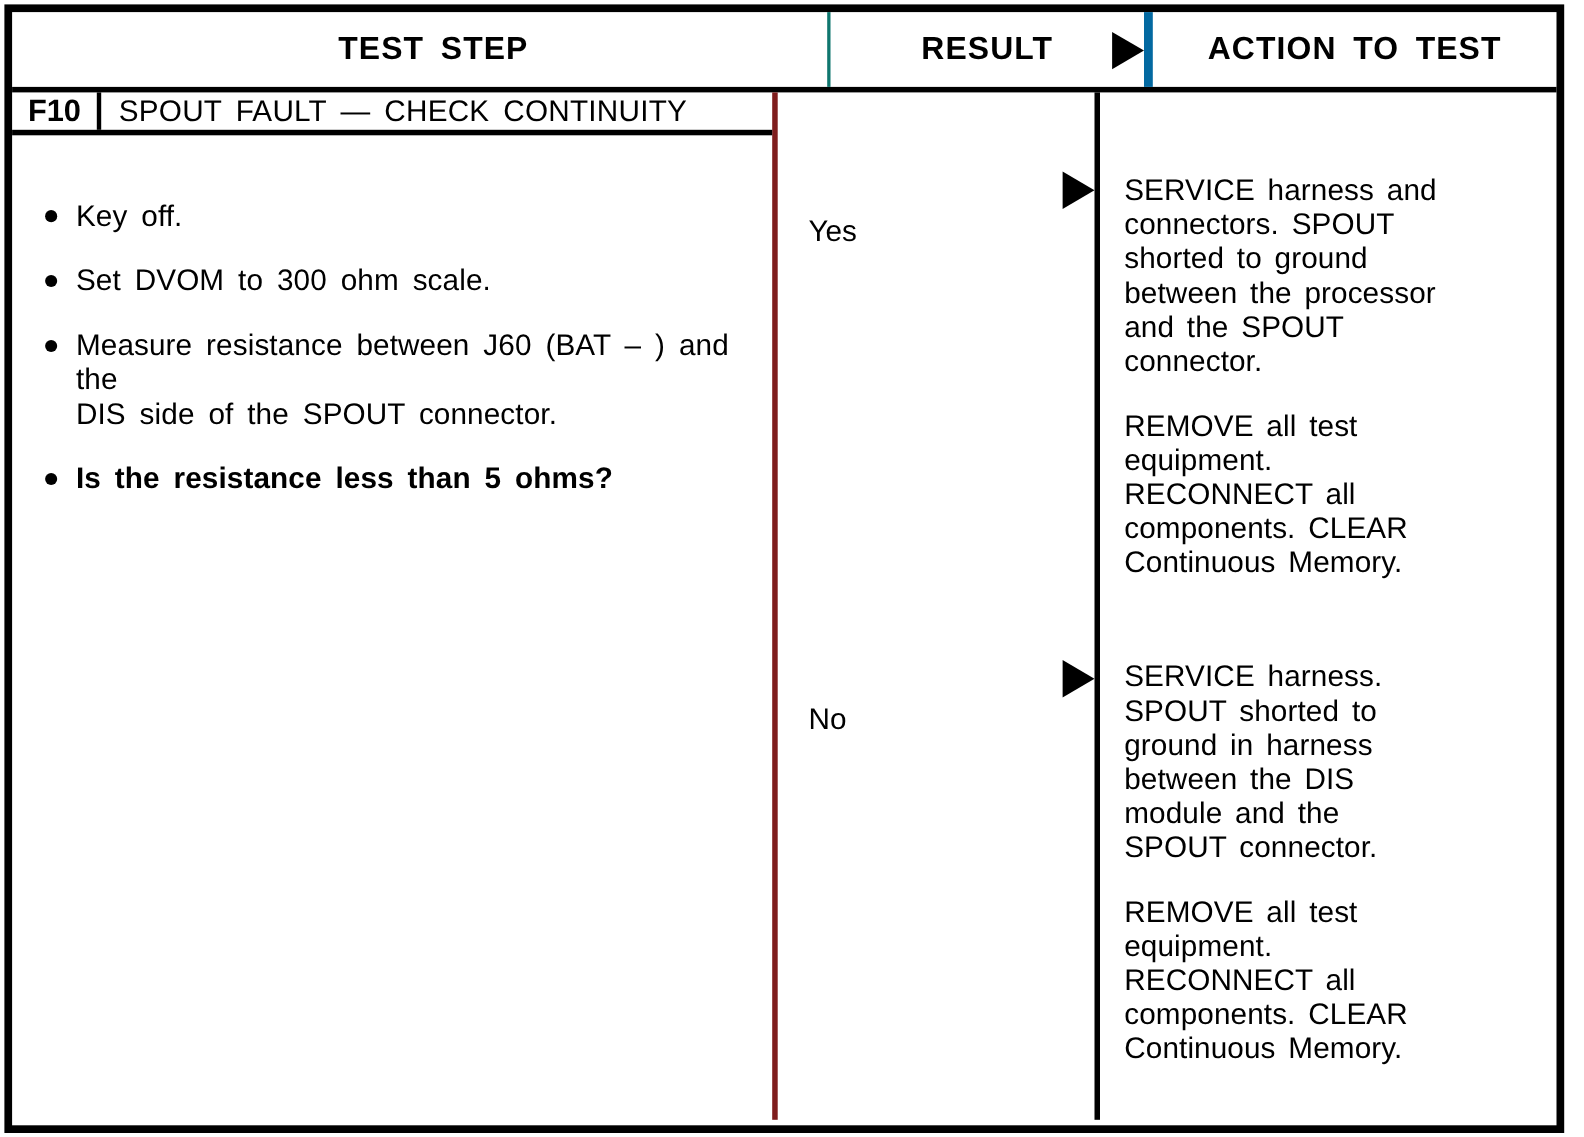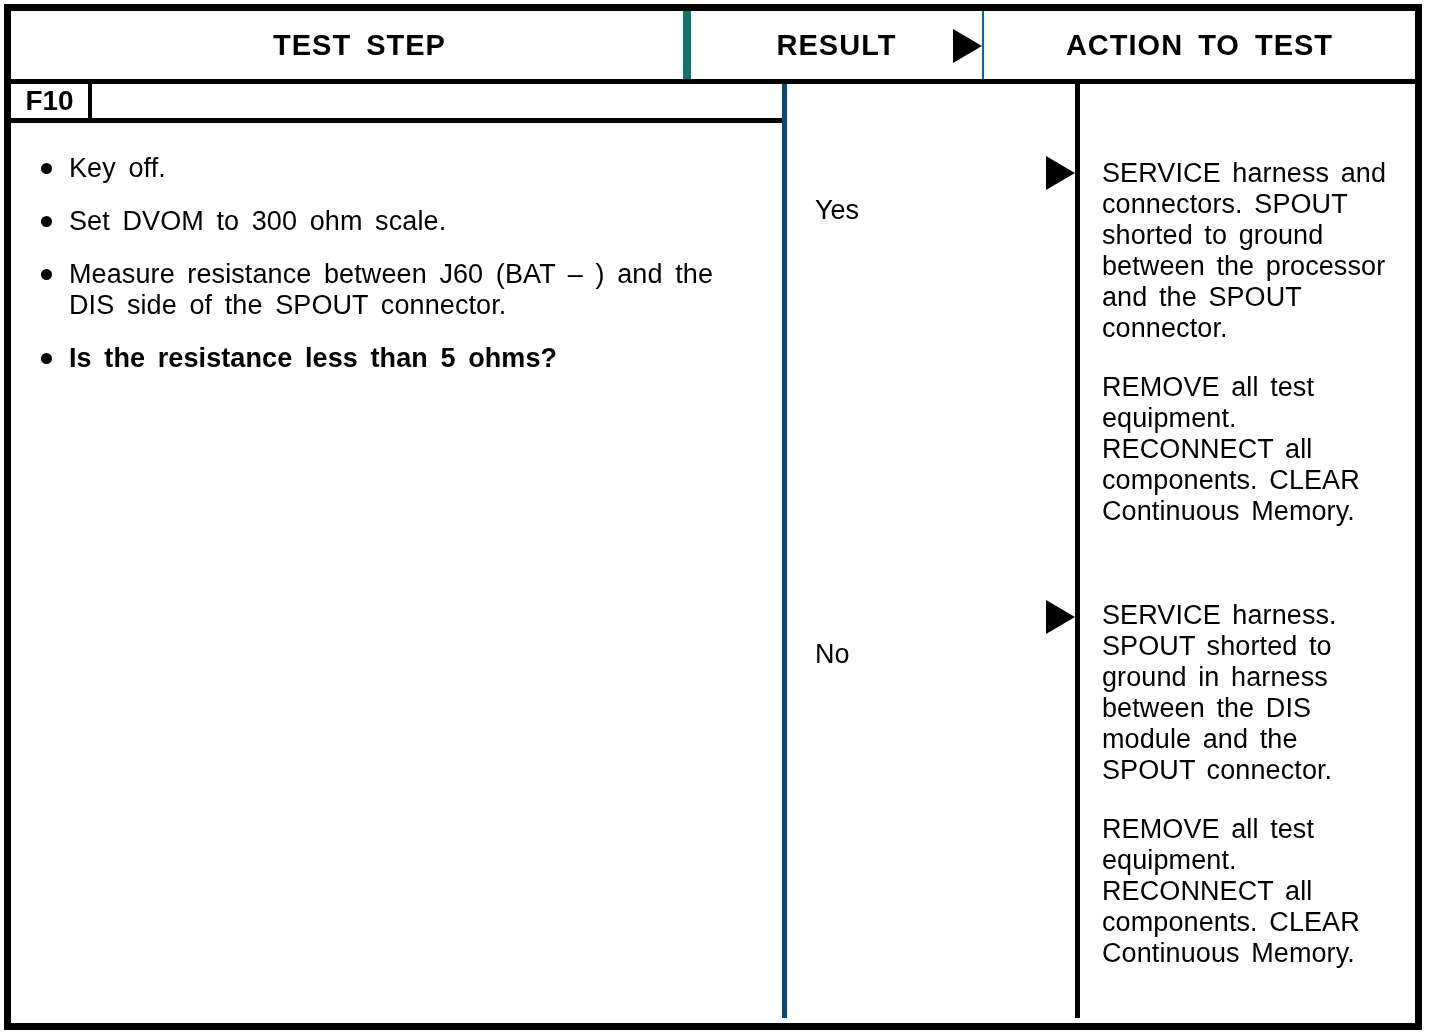--- a/index.html
+++ b/index.html
@@ -7,47 +7,47 @@
               font-family:"Liberation Sans", sans-serif; color:#000; }
   .page { position:relative; width:1440px; height:1034px; background:#fff; }
 
   .doc-table { position:absolute; left:4px; top:4px; width:1418px; height:1026px;
                border:7px solid #000; background:#fff; }
 
   
   .header-row { display:flex; height:73px; border-bottom:5px solid #000; }
   .hcell { display:flex; align-items:center; justify-content:center;
            font-weight:bold; font-size:29px; letter-spacing:1px; word-spacing:6px; }
-  .hc1 { width:680px; border-right:8px solid #0f766e;padding-left:25px; }
-  .hc2 { width:293px; border-right:2px solid #0369a1; position:relative; }
+  .hc1 { width:744px; border-right:3px solid #0f766e;padding-left:25px; }
+  .hc2 { width:293px; border-right:8px solid #0369a1; position:relative; }
   .hc3 { flex:1; }
 
   
   .arrow { position:absolute; right:0; width:0; height:0;
            border-top:17px solid transparent; border-bottom:17px solid transparent;
            border-left:29px solid #000; }
   .header-arrow { top:18px; }
 
   
   .body-row { display:flex; height:934px; }
-  .col1 { width:776px; border-right:5px solid #0c4a6e; position:relative; }
+  .col1 { width:696px; border-right:5px solid #7f1d1d; position:relative; }
   .col2 { width:293px; border-right:5px solid #000; position:relative; }
   .col3 { flex:1; position:relative; }
 
   
   .testid-row { display:flex; height:39px; border-bottom:5px solid #000; }
   .testid-box { width:81px; border-right:4px solid #000; display:flex;
                 align-items:center; justify-content:center;
                 font-weight:bold; font-size:28px; }
   .testid-title { flex:1; display:flex; align-items:center; padding-left:16px;
                   font-size:27px; letter-spacing:0.2px; word-spacing:5px; }
 
   
   .steps { padding:30px 18px 0 30px; }
-  .step { display:flex; margin-bottom:22px; }
+  .step { display:flex; margin-bottom:22px;margin-top:28px; }
   .dot { flex:0 0 11px; width:11px; height:11px; border-radius:50%;
          background:#000; margin-top:10px; margin-right:17px; }
   .step-text { font-size:27px; line-height:31px; white-space:pre-line;
                word-spacing:5px; letter-spacing:0.1px; }
   .step-bold { font-weight:bold;text-align:right; }
 
   
   .result-label { position:absolute; left:28px; font-size:27px; line-height:31px;
                   word-spacing:5px;margin-top:38px; }
   .yes-label { top:73px; }
@@ -80,20 +80,21 @@
       <div class="hcell hc3">
         <span>ACTION TO TEST</span>
       </div>
     </div>
 
     <div class="body-row">
 
       <div class="col1">
         <div class="testid-row">
           <div class="testid-box">F10</div>
+          <div class="testid-title">SPOUT FAULT — CHECK CONTINUITY</div>
         </div>
         <div class="steps">
           <div class="step">
             <span class="dot"></span>
             <span class="step-text">Key off.</span>
           </div>
           <div class="step">
             <span class="dot"></span>
             <span class="step-text">Set DVOM to 300 ohm scale.</span>
           </div>

